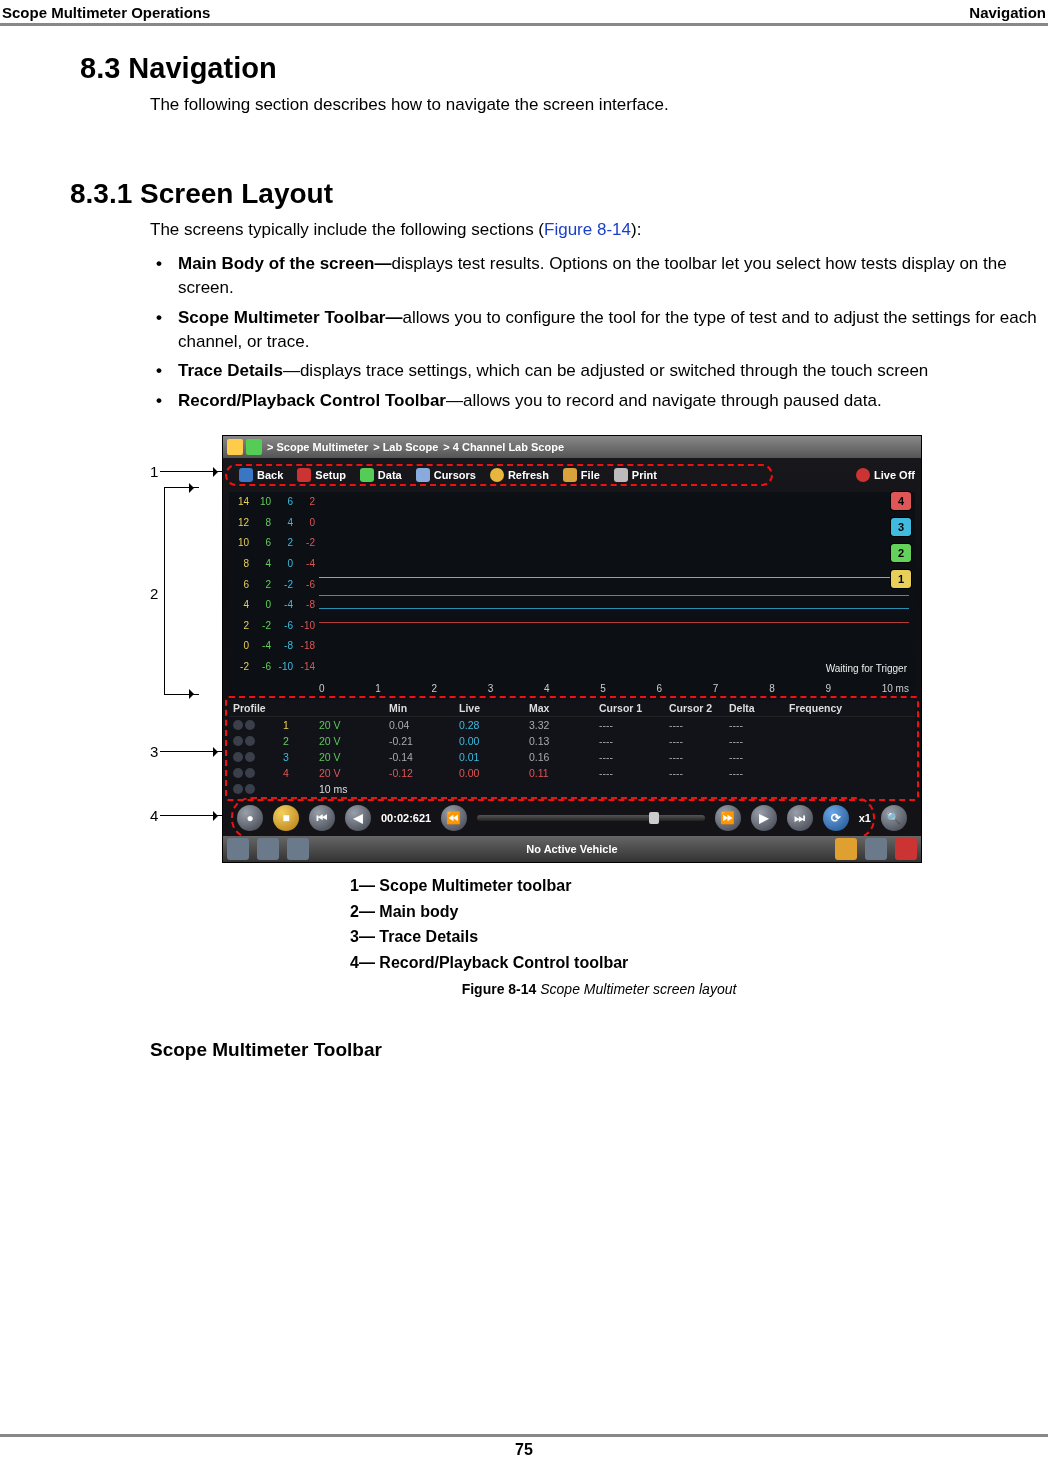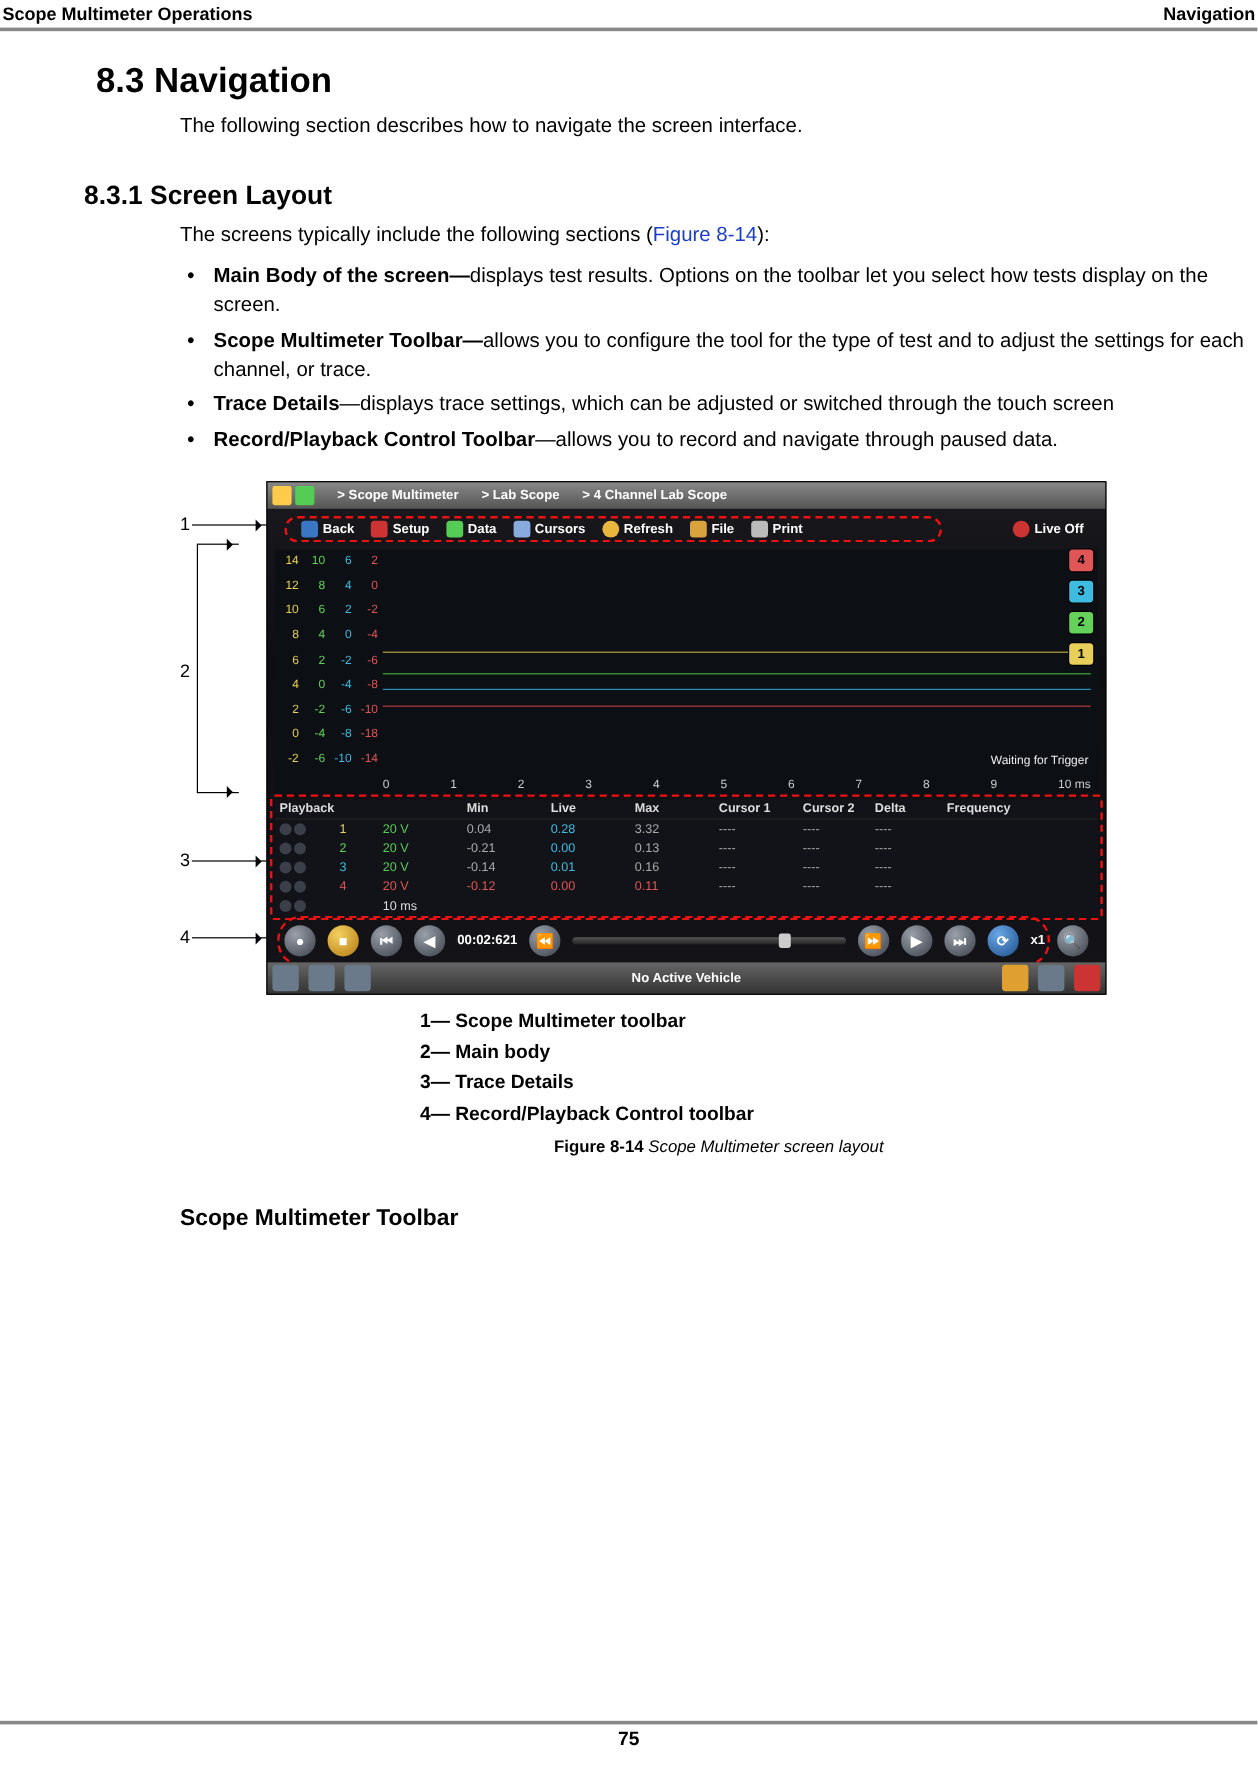--- a/index.html
+++ b/index.html
@@ -24,22 +24,22 @@
     border-top: 3px solid #888; padding-top: 4px;
   }
 
   .content { padding: 26px 0 0 0; }
 
   h2 {
     font-size: 29px; font-weight: bold;
     margin: 0 0 8px 80px;
   }
   h3 {
-    font-size: 22px; font-weight: bold;
-    margin: 32px 0 8px 70px;
+    font-size: 28px; font-weight: bold;
+    margin: 60px 0 8px 70px;
   }
   h4 {
     font-size: 19px; font-weight: bold;
     margin: 42px 0 8px 150px;
   }
 
   p.lede { margin: 0 0 0 150px; font-size: 17px; line-height: 1.45; }
   p.body { margin: 6px 8px 0 150px; font-size: 17px; line-height: 1.4; }
 
   .link { color: #1a3ec7; }
@@ -98,25 +98,25 @@
     background: linear-gradient(180deg,#1a1a1e 0%,#0e0e12 35%,#141418 100%);
     position: absolute; inset: 0;
   }
 
   .titlebar {
     position: relative; height: 22px;
     background: linear-gradient(#888,#555);
     display: flex; align-items: center; font-size: 11px; font-weight: bold;
     color: #fff; padding-left: 4px; gap: 3px;
   }
-  .titlebar .crumb { margin-left: 16px; }
+  .titlebar .crumb { margin-left: 2px; }
   .os-icn { width: 16px; height: 16px; background: #ffcb4a; border-radius: 2px; }
 
   .toolbar {
-    position: relative; margin: 4px 18px; height: 26px;
+    position: relative; margin: 4px 6px; height: 26px;
     display: flex; align-items: center; gap: 22px;
     color: #fff; font-weight: bold; font-size: 11px;
   }
   .tool-group {
     display: flex; align-items: center; gap: 14px;
     flex: 1; padding: 0 10px;
     position: relative;
   }
   .tbtn { display: flex; align-items: center; gap: 4px; }
   .ticon { width: 14px; height: 14px; border-radius: 3px; background: #3b76c4; }
@@ -388,21 +388,21 @@
         <div class="ch-badges">
           <span class="badge b4">4</span>
           <span class="badge b3">3</span>
           <span class="badge b2">2</span>
           <span class="badge b1">1</span>
         </div>
 
         <div class="trace" style="position:relative;">
           <span class="dashed" style="border-radius:4px;"></span>
           <div class="trace-h">
-            <span>Playback</span>
+            <span>Profile</span>
               <span></span>
               <span></span>
             <span>Min</span>
               <span>Live</span>
               <span>Max</span>
             <span>Cursor 1</span>
               <span>Cursor 2</span>
               <span>Delta</span>
               <span>Frequency</span>
               <span></span>

